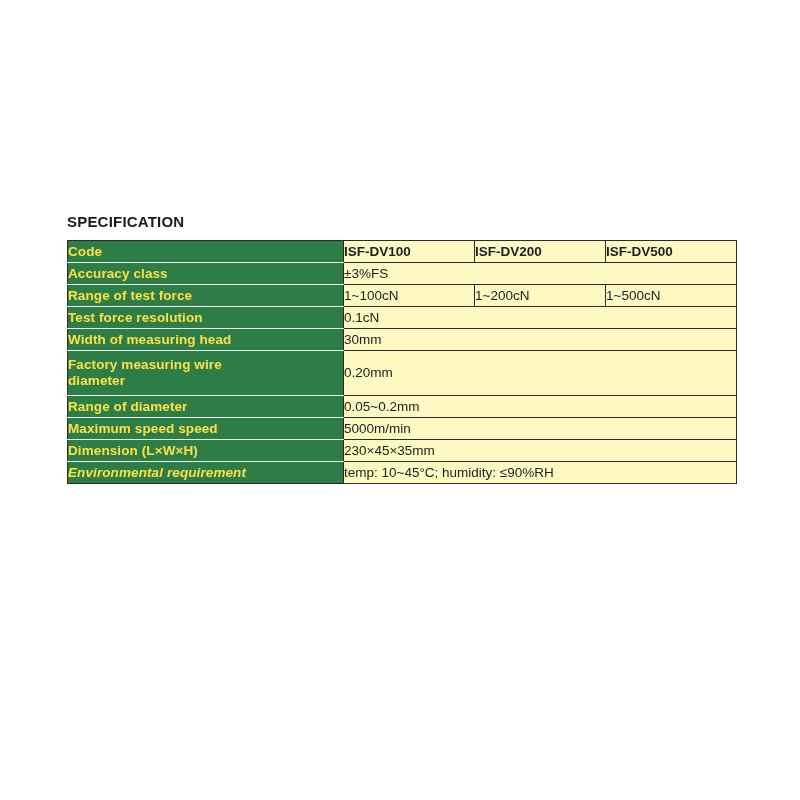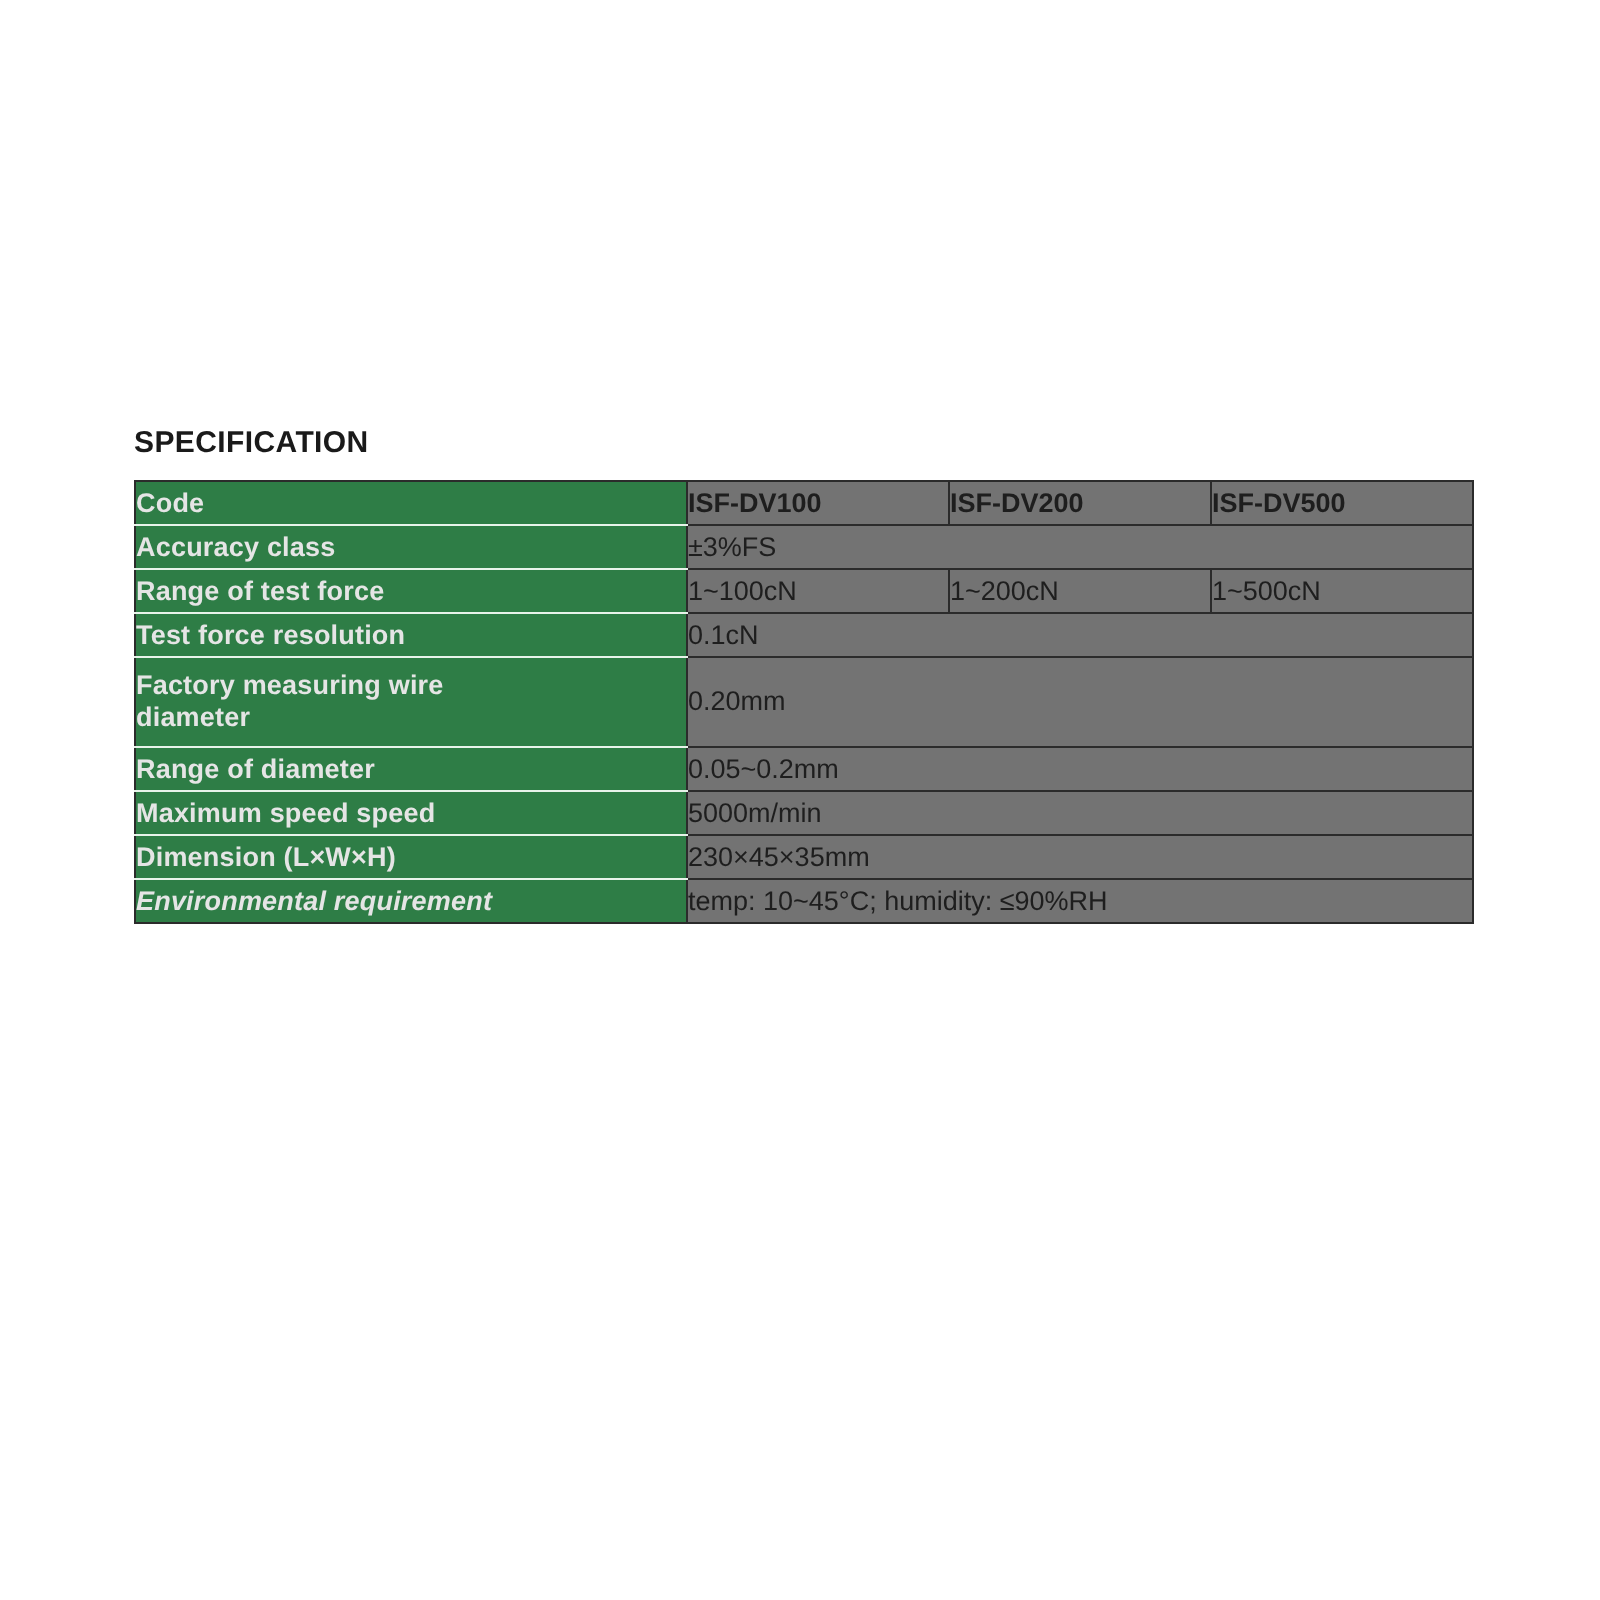--- a/index.html
+++ b/index.html
@@ -48,37 +48,37 @@
   table.spec-table td {
     vertical-align: middle;
     padding: 0;
   }
 
   
   td.label-cell {
     width: 276px;
     background: #2d7d46;
     background: #2e7d46;
-    color: #e5e5e5;
+    color: #fde047;
     font-weight: bold;
     font-size: 13.5px;
     line-height: 16px;
     padding: 3px 6px 3px 11px;
     border-bottom: 1.5px solid #e8f3ea;
     border-right: 1.5px solid #2b2b2b;
     letter-spacing: 0.1px;
   }
   tr.row-last td.label-cell {
     border-bottom: none;
     font-style: italic;
   }
 
   
   td.value-cell {
-    background: #737373;
+    background: #fef9c3;
     color: #1e1e1e;
     font-size: 13.5px;
     line-height: 16px;
     padding: 4px 6px 4px 10px;
     border-bottom: 1.5px solid #2b2b2b;
     border-right: 1.5px solid #2b2b2b;
   }
   td.value-cell.last-col {
     border-right: none;
   }
@@ -143,20 +143,26 @@
           <td class="value-cell normal last-col">1~500cN</td>
         </tr>
 
         <tr class="spec-row">
           <td class="label-cell normal">
             <span class="label-text">Test force resolution</span>
           </td>
           <td class="value-cell normal last-col" colspan="3">0.1cN</td>
         </tr>
 
+        <tr class="spec-row">
+          <td class="label-cell normal">
+            <span class="label-text">Width of measuring head</span>
+          </td>
+          <td class="value-cell normal last-col" colspan="3">30mm</td>
+        </tr>
 
         <tr class="spec-row">
           <td class="label-cell tall">
             <span class="label-text">Factory measuring wire</span>
             <span class="label-text">diameter</span>
           </td>
           <td class="value-cell tall last-col" colspan="3">0.20mm</td>
         </tr>
 
         <tr class="spec-row">

